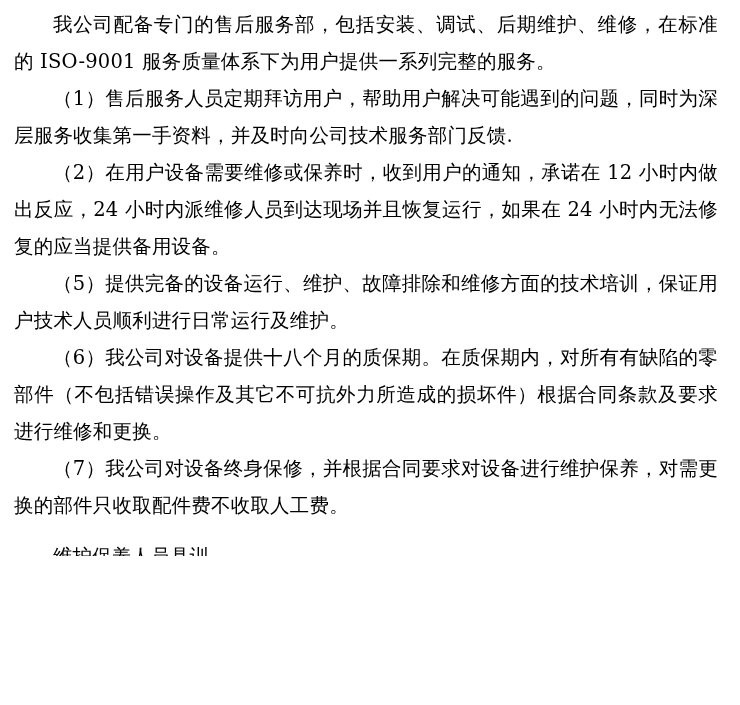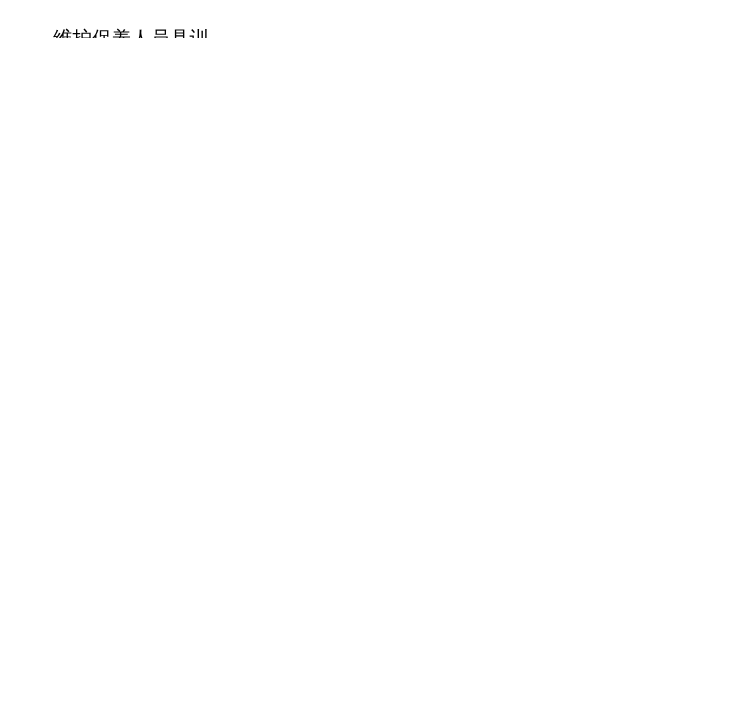--- a/index.html
+++ b/index.html
@@ -40,16 +40,22 @@
     text-indent: 2em;
     overflow: hidden;
     height: 18px;
   }
 </style>
 </head>
 <body>
 
 <div class="page">
 
+  <p class="para indent">我公司配备专门的售后服务部，包括安装、调试、后期维护、维修，在标准的 ISO-9001 服务质量体系下为用户提供一系列完整的服务。</p>
+  <p class="para indent">（1）售后服务人员定期拜访用户，帮助用户解决可能遇到的问题，同时为深层服务收集第一手资料，并及时向公司技术服务部门反馈.</p>
+  <p class="para indent">（2）在用户设备需要维修或保养时，收到用户的通知，承诺在 12 小时内做出反应，24 小时内派维修人员到达现场并且恢复运行，如果在 24 小时内无法修复的应当提供备用设备。</p>
+  <p class="para indent">（5）提供完备的设备运行、维护、故障排除和维修方面的技术培训，保证用户技术人员顺利进行日常运行及维护。</p>
+  <p class="para indent">（6）我公司对设备提供十八个月的质保期。在质保期内，对所有有缺陷的零部件（不包括错误操作及其它不可抗外力所造成的损坏件）根据合同条款及要求进行维修和更换。</p>
+  <p class="para indent">（7）我公司对设备终身保修，并根据合同要求对设备进行维护保养，对需更换的部件只收取配件费不收取人工费。</p>
 
   <div class="tail">维护保养人员具训</div>
 
 </div>
 
 </body></html>

